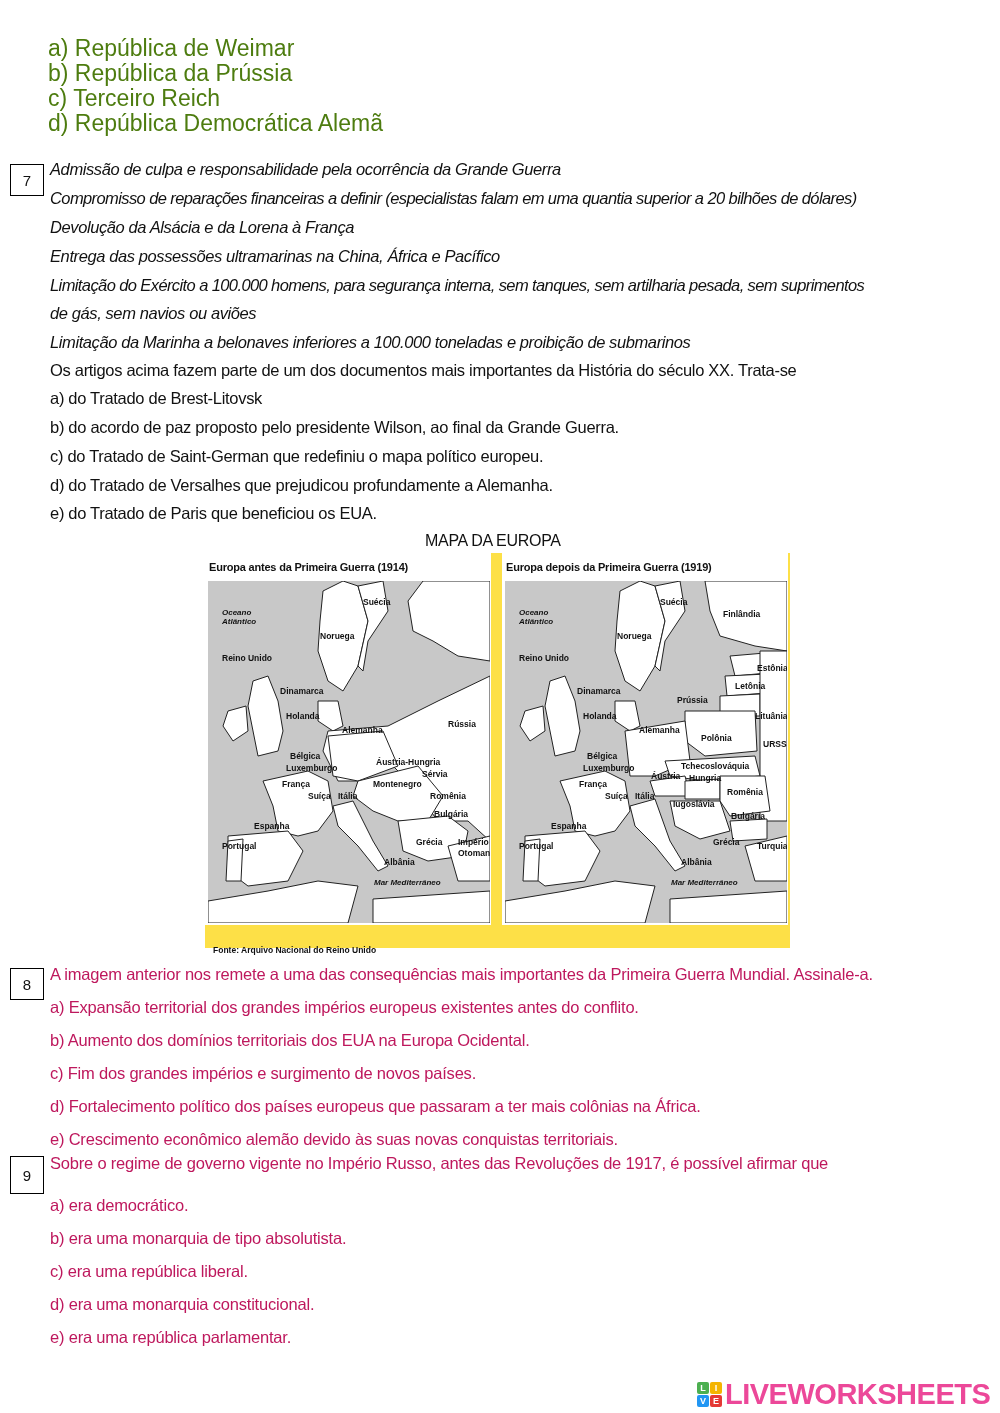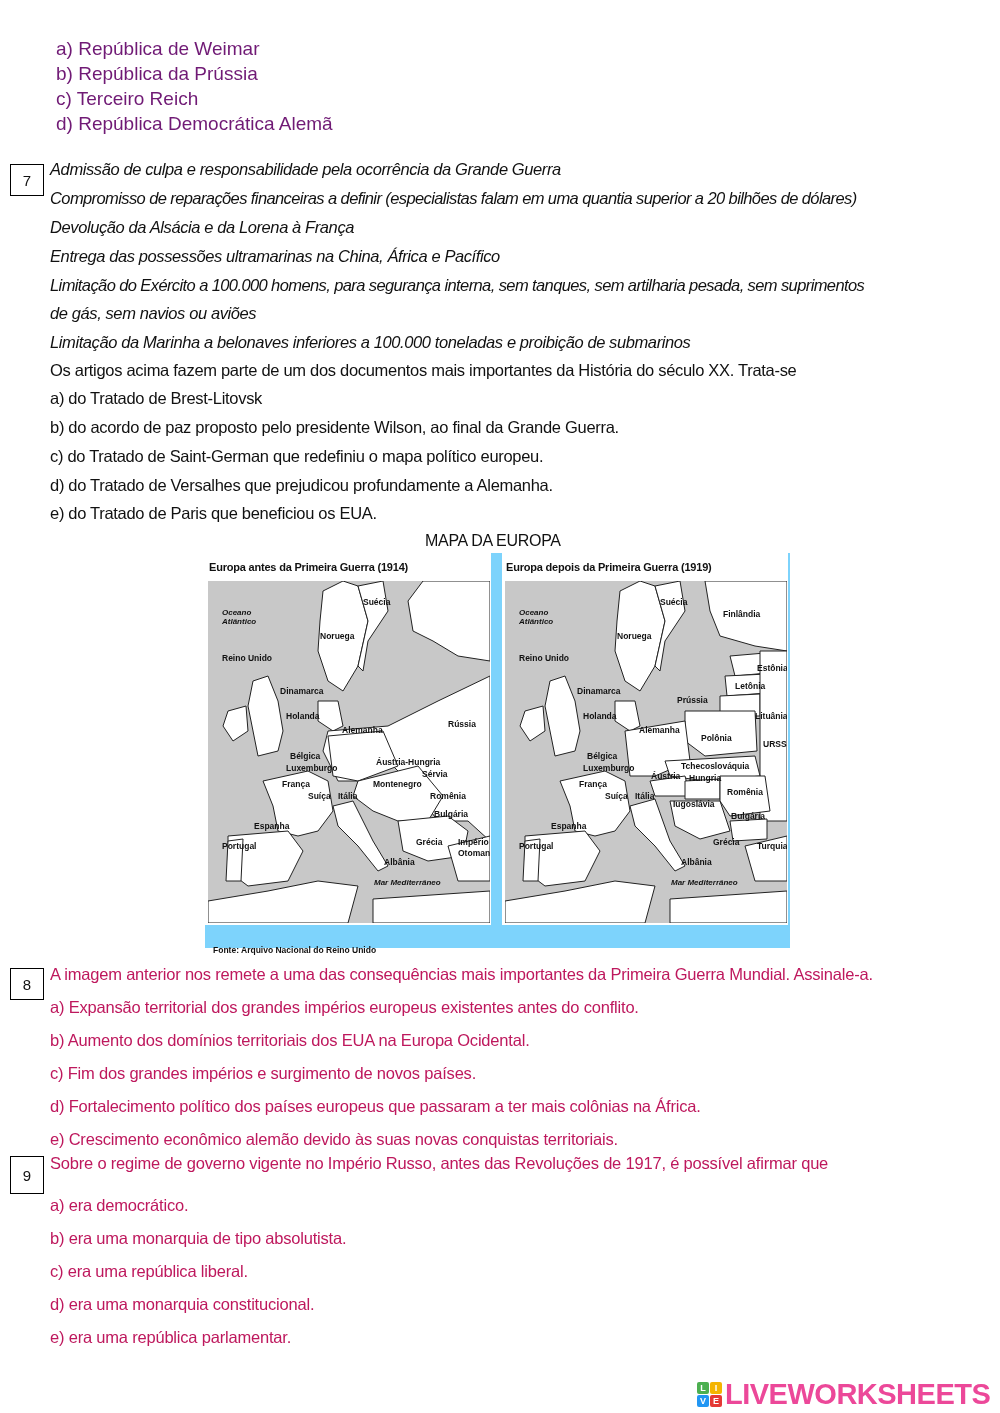--- a/index.html
+++ b/index.html
@@ -1,24 +1,24 @@
 <!DOCTYPE html>
 <html><head>
   <meta charset="utf-8">
   <style>
     html, body { margin: 0; padding: 0; background: #ffffff; }
     body { width: 1000px; height: 1413px; position: relative; overflow: hidden; font-family: "Liberation Sans", sans-serif; color: #111; }
     .abs { position: absolute; }
-    .prev-opt { font-size: 19px; line-height: 25px; left: 56px; color: #701a75; }
+    .prev-opt { font-size: 23px; line-height: 25px; left: 48px; color: #4d7c0f; }
     .qbox { position: absolute; width: 34px; height: 32px; border: 1.5px solid #000; left: 10px; box-sizing: border-box; font-size: 15px; display: flex; align-items: center; justify-content: center; background: #fff; }
     .q7-line { position: absolute; left: 50px; font-size: 16.5px; font-style: italic; letter-spacing: -0.4px; white-space: nowrap; color: #111; }
     .q-line { position: absolute; left: 50px; font-size: 16.5px; letter-spacing: -0.3px; white-space: nowrap; color: #111; }
     .q8-line { position: absolute; left: 50px; font-size: 16.5px; letter-spacing: -0.2px; white-space: nowrap; color: #be185d; }
     .map-title { position: absolute; left: 425px; top: 532px; font-size: 16px; letter-spacing: -0.3px; color: #111; }
-    .map-frame { position: absolute; left: 205px; top: 553px; width: 585px; height: 395px; background: #7dd3fc; }
+    .map-frame { position: absolute; left: 205px; top: 553px; width: 585px; height: 395px; background: #fde047; }
     .map-panel { position: absolute; top: 0; width: 286px; height: 372px; background: #fff; }
     .map-panel .ptitle { position: absolute; left: 4px; top: 8px; font-size: 11px; font-weight: bold; letter-spacing: -0.2px; color: #111; }
     .map-panel svg { position: absolute; left: 3px; top: 28px; }
     .map-label { font-family: "Liberation Sans", sans-serif; font-size: 8.5px; font-weight: bold; fill: #111; }
     .map-label-it { font-family: "Liberation Sans", sans-serif; font-size: 8px; font-weight: bold; font-style: italic; fill: #111; }
     .map-source { position: absolute; left: 8px; top: 380px; font-size: 8.5px; font-weight: bold; color: #111; margin-top: 12px; }
     .logo { position: absolute; left: 697px; top: 1378px; display: flex; align-items: center; }
     .logo-grid { display: grid; grid-template-columns: 12px 12px; grid-template-rows: 12px 12px; gap: 1px; margin-right: 3px; }
     .logo-grid span { display: flex; align-items: center; justify-content: center; color: #fff; font-size: 9px; font-weight: bold; border-radius: 2px; }
     .logo-text { font-size: 29px; font-weight: bold; color: #ec4899; letter-spacing: -0.5px; }

